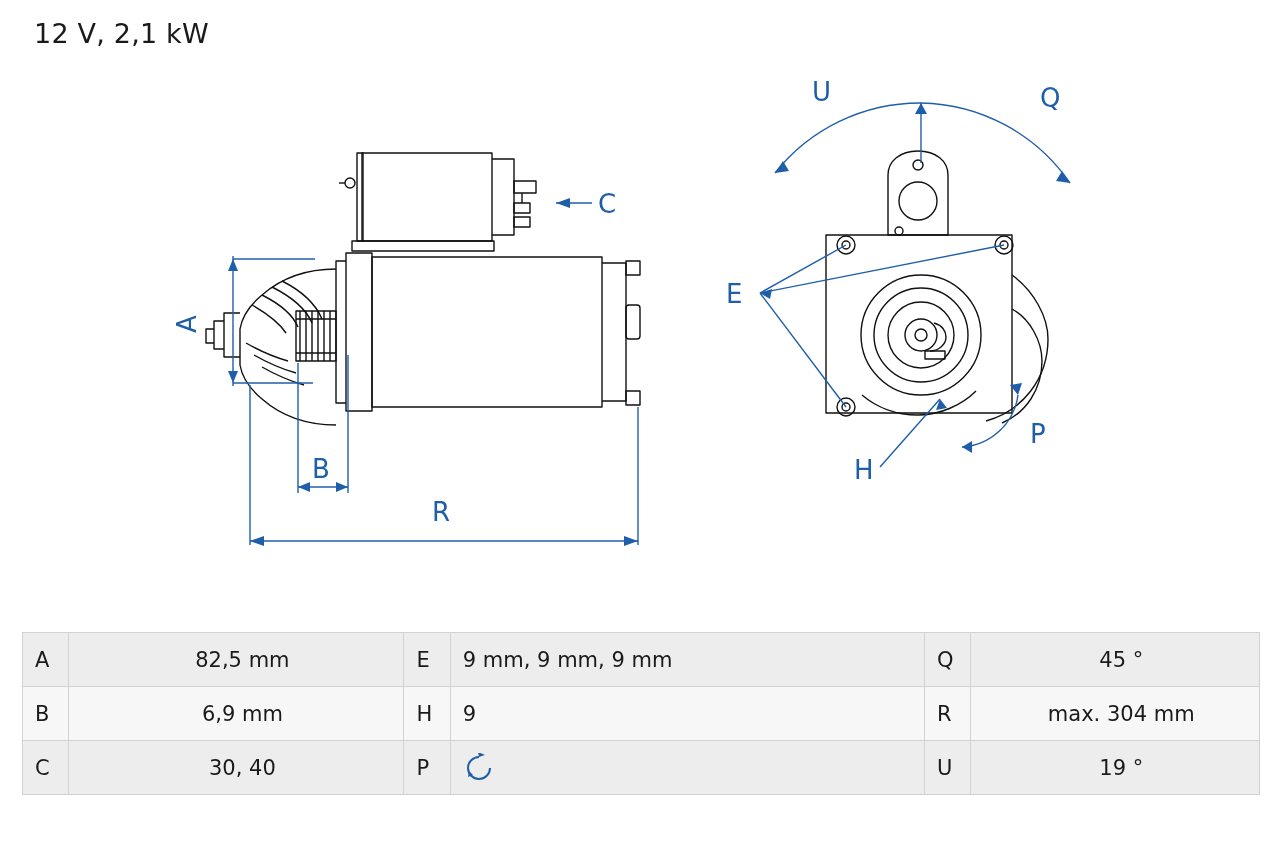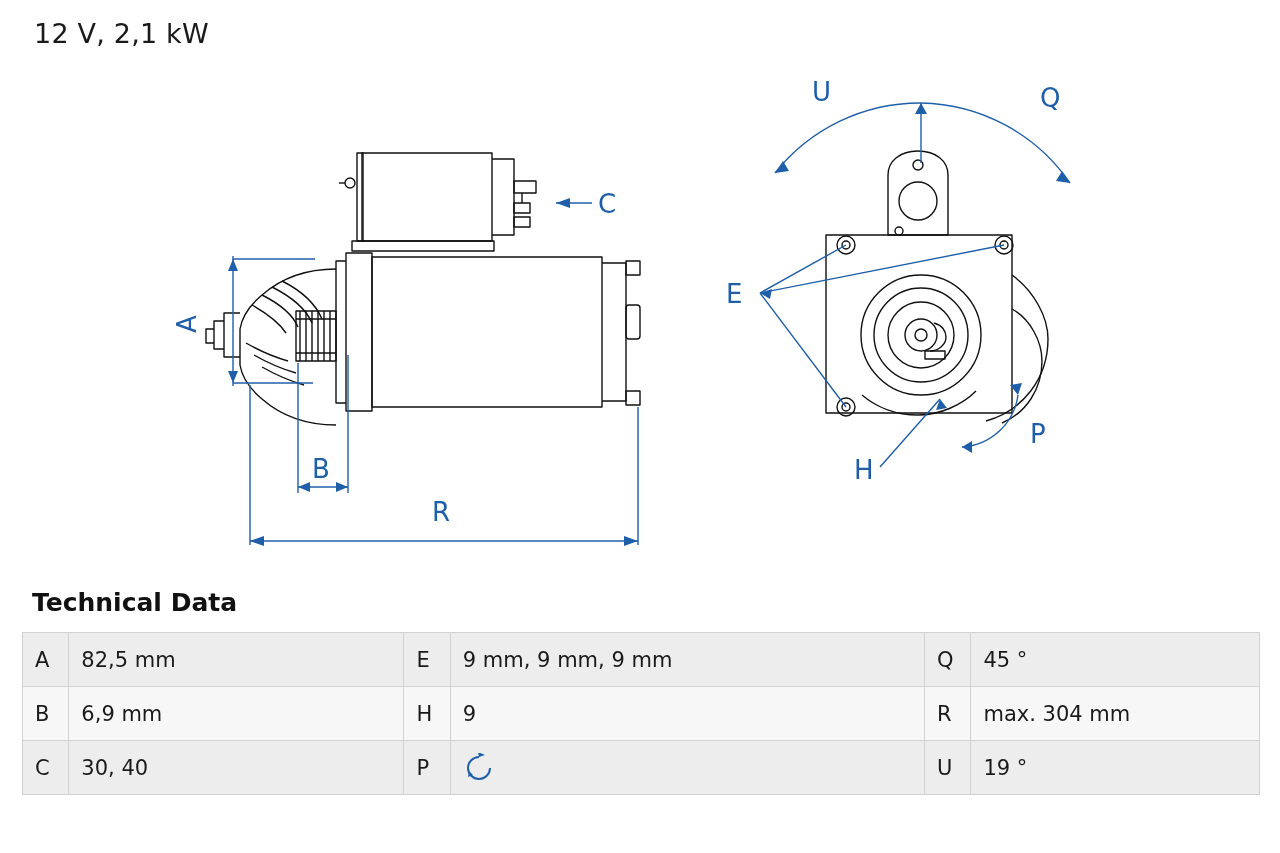--- a/index.html
+++ b/index.html
@@ -66,25 +66,25 @@
   }
   table.tech tr:nth-child(even) td {
     background: #f7f7f7;
   }
   td.key {
     width: 30px;
     text-align: left;
     padding-left: 18px;
   }
   td.k1 { width: 34px; }
-  td.v1 { width: 330px; }
+  td.v1 { width: 330px; text-align: center; }
   td.k2 { width: 34px; }
   td.v2 { width: 470px; margin-top: 25px; }
   td.k3 { width: 34px; }
-  td.v3 { width: 280px; }
+  td.v3 { width: 280px; text-align: center; }
   .rot-icon {
     display: inline-block;
     vertical-align: middle;
   }
   svg { display: block; }
   .dim { stroke: #1f5fa9; fill: none; }
   .obj { stroke: #111; fill: none; }
   .lbl {
     font-family: "DejaVu Sans", sans-serif;
     fill: #1f5fa9;
@@ -234,21 +234,20 @@
       </g>
 
       <text class="lbl" x="812" y="46">U</text>
       <text class="lbl" x="1040" y="52">Q</text>
       <text class="lbl" x="726" y="248">E</text>
       <text class="lbl" x="854" y="424">H</text>
       <text class="lbl" x="1030" y="388">P</text>
     </svg>
   </div>
 
-  <div class="tech-title">Technical Data</div>
 
   <table class="tech">
     <tbody>
       <tr>
         <td class="key k1">A</td>
         <td class="v1">82,5 mm</td>
         <td class="key k2">E</td>
         <td class="v2">9 mm, 9 mm, 9 mm</td>
         <td class="key k3">Q</td>
         <td class="v3">45 °</td>

